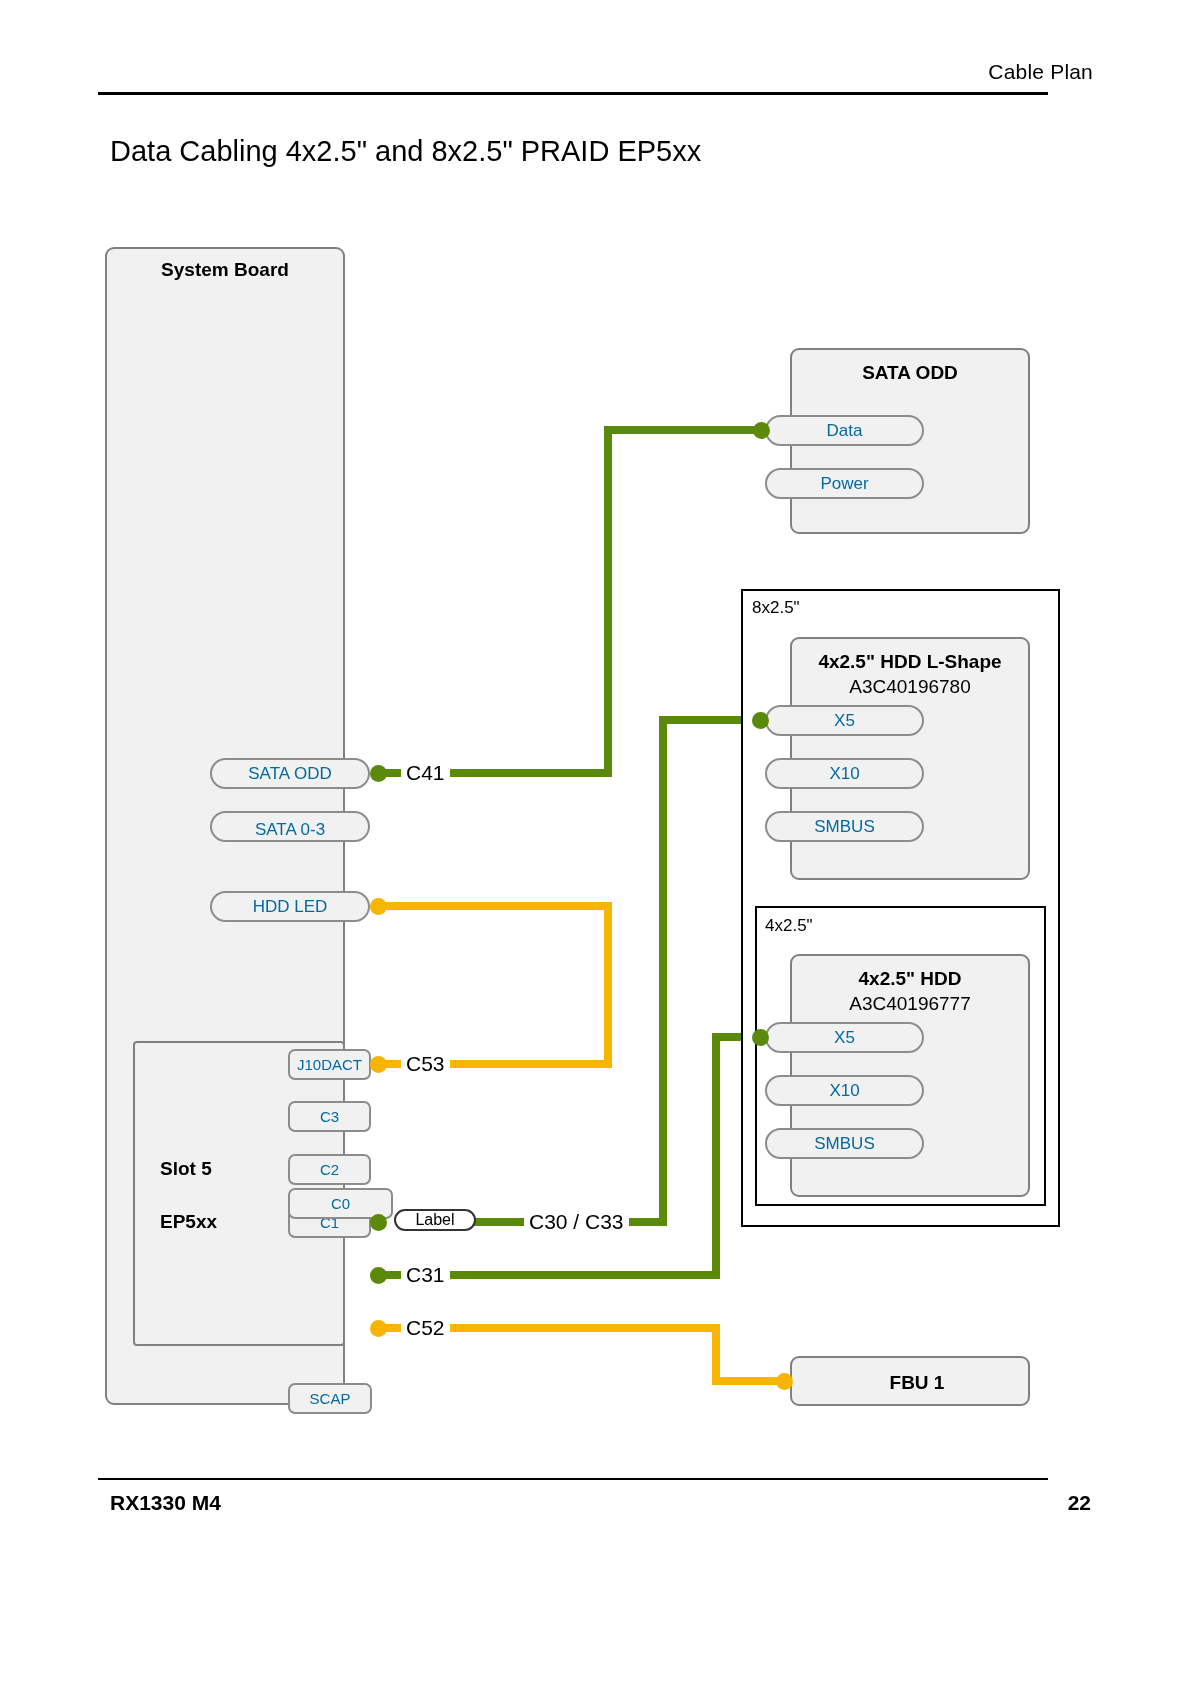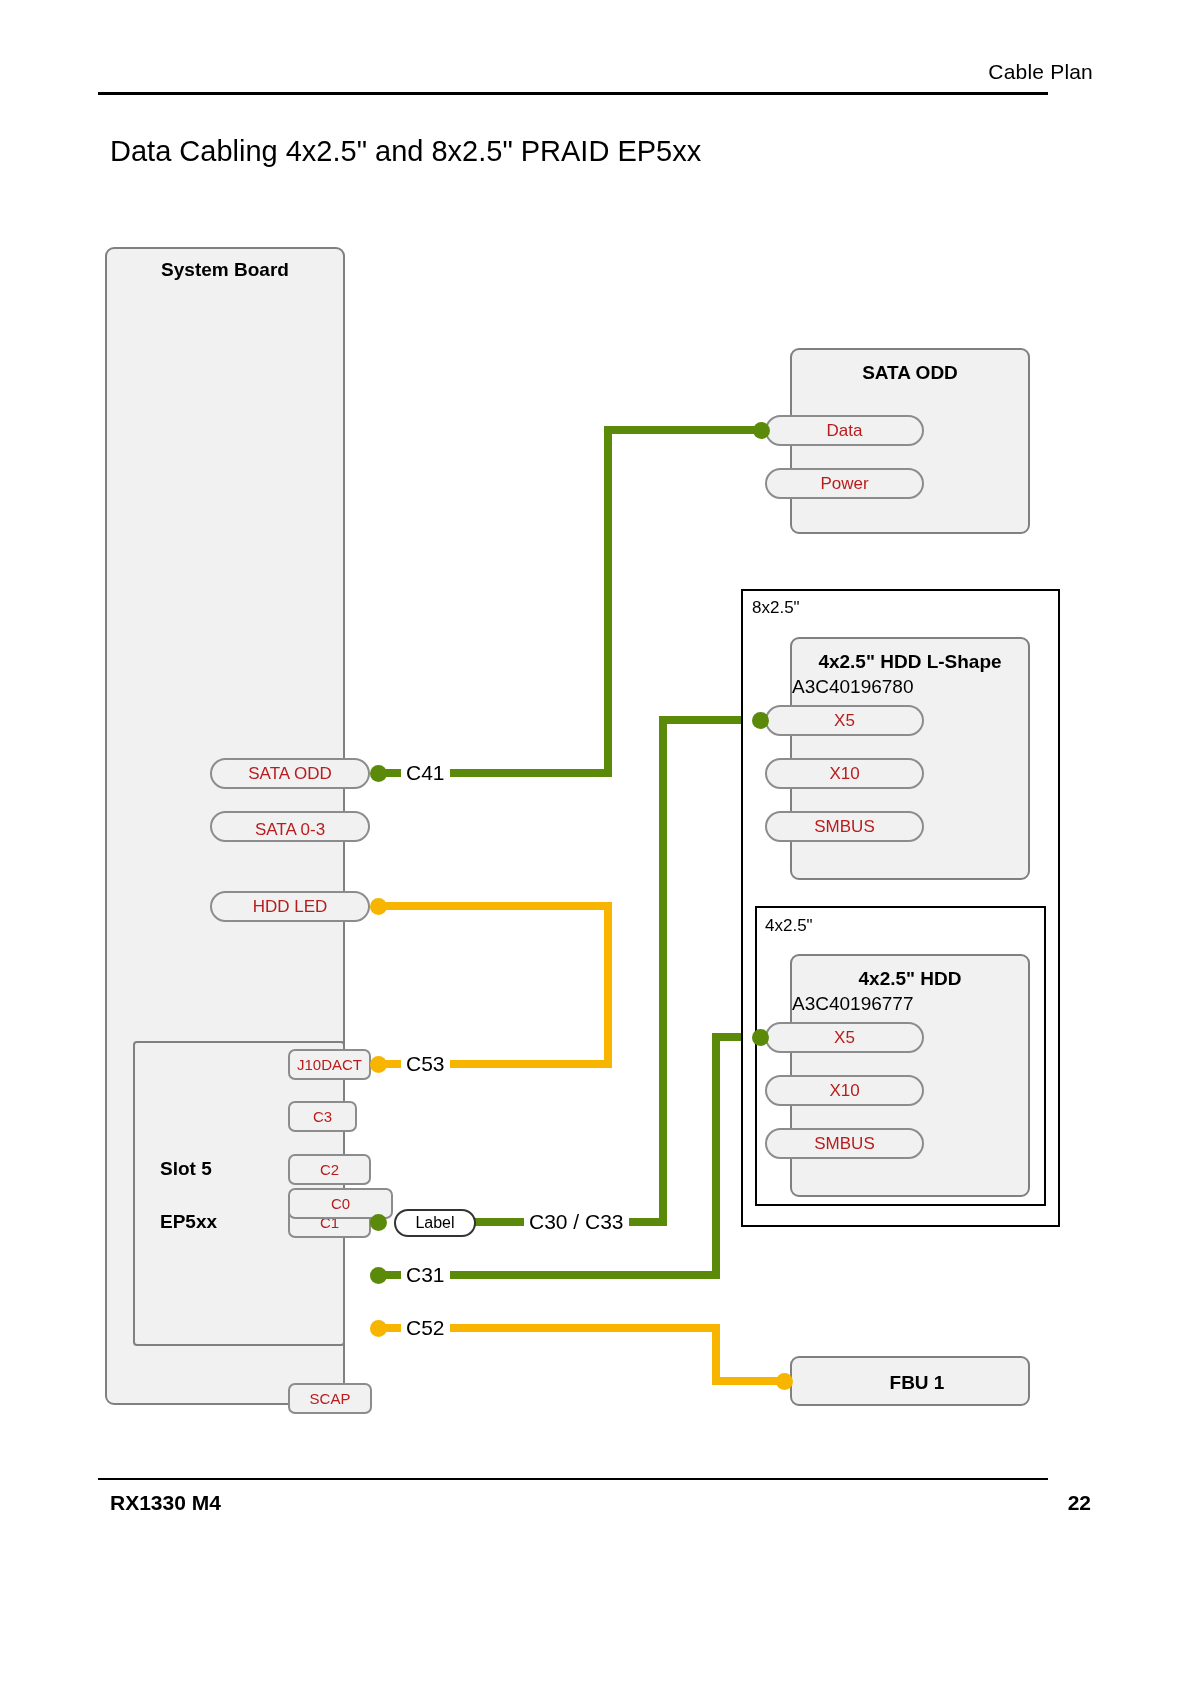--- a/index.html
+++ b/index.html
@@ -89,21 +89,21 @@
   .panel-title {
     position: absolute;
     left: 0; right: 0;
     text-align: center;
     font-weight: bold;
     font-size: 19px;
   }
   .panel-sub {
     position: absolute;
     left: 0; right: 0;
-    text-align: left;
+    text-align: center;
     font-size: 19px;
   }
 
   
   .group-frame {
     position: absolute;
     background: #ffffff;
     border: 2px solid #000;
     box-sizing: border-box;
   }
@@ -117,21 +117,21 @@
   .port {
     position: absolute;
     background: #f1f1f1;
     border: 2px solid #8c8c8c;
     border-radius: 16px;
     box-sizing: border-box;
     display: flex;
     align-items: center;
     justify-content: center;
     font-size: 17px;
-    color: #b91c1c;
+    color: #0369a1;
     white-space: nowrap;
   }
   .port.sq { border-radius: 7px; font-size: 15px; }
 
   
   .label-pill {
     position: absolute;
     background: #ffffff;
     border: 2px solid #333;
     border-radius: 16px;
@@ -209,21 +209,21 @@
     <div class="port" style="left:210px; top:811px; width:160px; height:31px;align-items:flex-end;">
       <span>SATA 0-3</span>
     </div>
     <div class="port" style="left:210px; top:891px; width:160px; height:31px;">
       <span>HDD LED</span>
     </div>
 
     <div class="port sq" style="left:288px; top:1049px; width:83px; height:31px;">
       <span>J10DACT</span>
     </div>
-    <div class="port sq" style="left:288px; top:1101px; width:69px; height:31px;">
+    <div class="port sq" style="left:288px; top:1101px; width:83px; height:31px;">
       <span>C3</span>
     </div>
     <div class="port sq" style="left:288px; top:1154px; width:83px; height:31px;">
       <span>C2</span>
     </div>
     <div class="port sq" style="left:288px; top:1207px; width:83px; height:31px;">
       <span>C1</span>
     </div>
     <div class="port sq" style="left:288px; top:1188px; width:105px; height:31px;">
       <span>C0</span>
@@ -273,21 +273,21 @@
       <span>X10</span>
     </div>
     <div class="port" style="left:765px; top:1128px; width:159px; height:31px;">
       <span>SMBUS</span>
     </div>
 
     <div class="panel" style="left:790px; top:1356px; width:240px; height:50px;">
       <div class="panel-title" style="top:14px;margin-left:14px;">FBU 1</div>
     </div>
 
-    <div class="label-pill" style="left:394px; top:1209px; width:82px; height:28px;">
+    <div class="label-pill" style="left:394px; top:1209px; width:82px; height:22px;">
       <span>Label</span>
     </div>
 
     <div class="dot green" style="left:370px; top:765px;"></div>
     <div class="dot green" style="left:753px; top:422px;"></div>
     <div class="dot amber" style="left:370px; top:898px;"></div>
     <div class="dot amber" style="left:370px; top:1056px;"></div>
     <div class="dot green" style="left:370px; top:1214px;"></div>
     <div class="dot green" style="left:752px; top:712px;"></div>
     <div class="dot green" style="left:370px; top:1267px;"></div>

